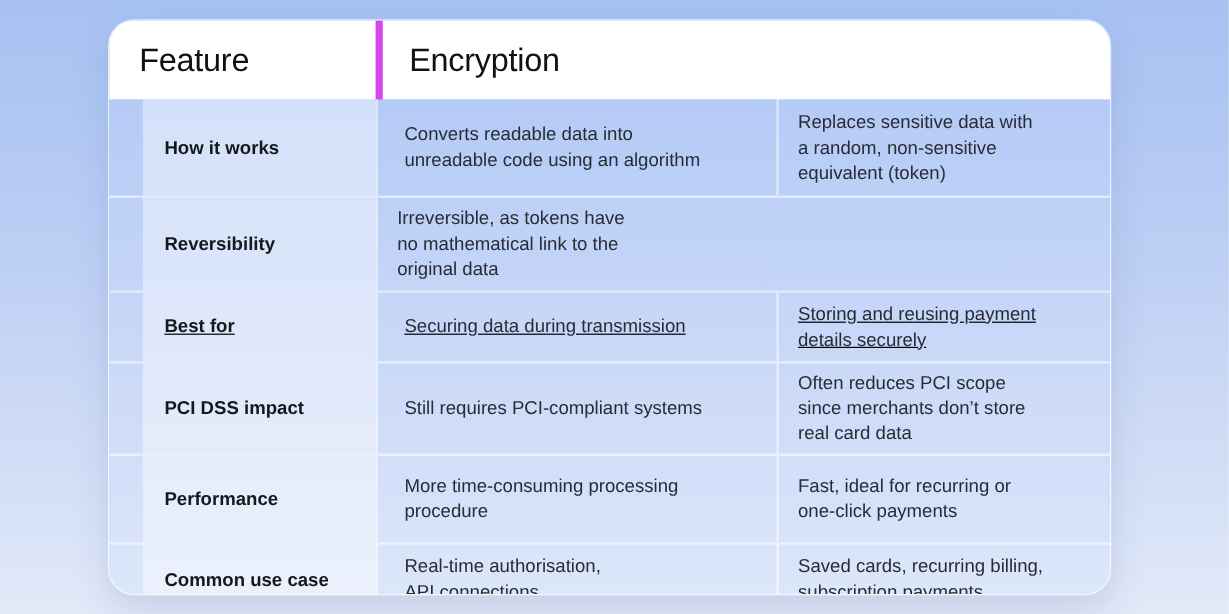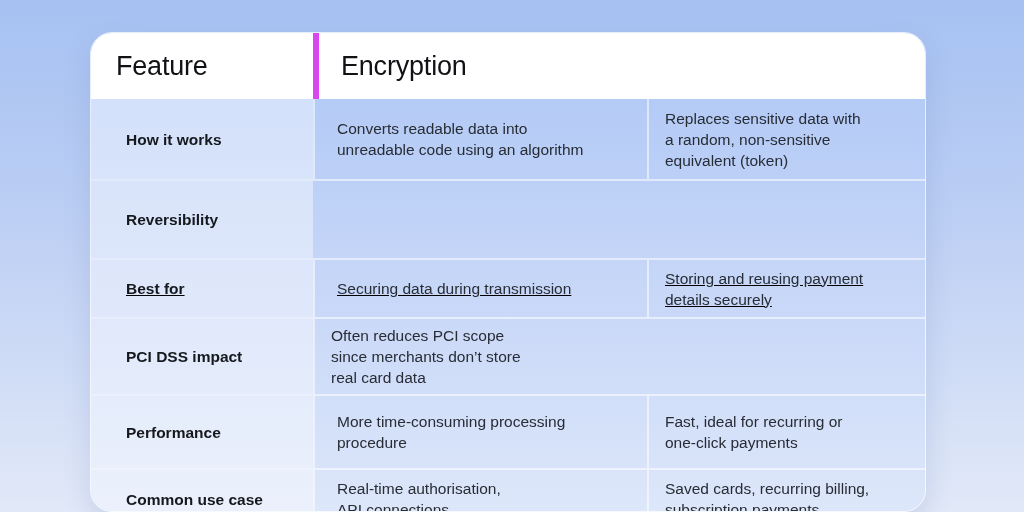--- a/index.html
+++ b/index.html
@@ -4,21 +4,21 @@
 <style>
   * { margin:0; padding:0; box-sizing:border-box; }
   html,body { width:1024px; height:512px; }
   body {
     position:relative;
     font-family:"Liberation Sans", sans-serif;
     background:linear-gradient(180deg,#a6c1f2 0%,#bed0f4 45%,#e2e9f8 100%);
     overflow:hidden;
   }
   .card {
-    position:absolute; left:90px; top:32px;
+    position:absolute; left:90px; top:16px;
     width:836px; height:480px;
     border-radius:22px; overflow:hidden;
     border:1px solid rgba(255,255,255,0.7);
     box-shadow:0 12px 28px rgba(90,115,175,0.20);
   }
   .grid-row { display:grid; grid-template-columns:222px 334px 279px; }
   .thead { height:66px; background:#ffffff; }
   .hcell {
     display:flex; align-items:center; height:100%;
     font-size:27px; font-weight:500; color:#101215; letter-spacing:-0.2px;
@@ -37,22 +37,22 @@
   .row:nth-child(4){ height:77px; }
   .row:nth-child(5){ height:74px; }
   .row:nth-child(6){ height:60px; }
   .cell {
     display:flex; align-items:center; height:100%;
     font-size:15.5px; line-height:21px; color:#272c35;
     white-space:pre-line;
   }
   .cell.c0 {
     background:rgba(255,255,255,0.42);
-    padding-left:35px; padding-right:10px;
-    font-weight:bold; color:#15181d;
+    padding-left:18px; padding-right:10px;
+    font-weight:bold; color:#15181d;margin-left:28px;
   }
   .cell.c1 { padding-left:22px; padding-right:8px; border-left:2px solid rgba(255,255,255,0.55); }
   .cell.c2 { padding-left:16px; padding-right:2px; border-left:2px solid rgba(255,255,255,0.55); }
 </style>
 </head>
 <body>
 
 <div class="card">
   <div class="thead grid-row">
     <div class="hcell c0">Feature</div>
@@ -62,29 +62,33 @@
       <div class="row grid-row">
         <div class="cell c0">How it works</div>
         <div class="cell c1">Converts readable data into
 unreadable code using an algorithm</div>
         <div class="cell c2">Replaces sensitive data with
 a random, non-sensitive
 equivalent (token)</div>
       </div>
       <div class="row grid-row">
         <div class="cell c0">Reversibility</div>
+        <div class="cell c2">Irreversible, as tokens have
+no mathematical link to the
+original data</div>
       </div>
       <div class="row grid-row">
         <div class="cell c0">Best for</div>
         <div class="cell c1">Securing data during transmission</div>
         <div class="cell c2">Storing and reusing payment
 details securely</div>
       </div>
       <div class="row grid-row">
         <div class="cell c0">PCI DSS impact</div>
+        <div class="cell c1">Still requires PCI-compliant systems</div>
         <div class="cell c2">Often reduces PCI scope
 since merchants don’t store
 real card data</div>
       </div>
       <div class="row grid-row">
         <div class="cell c0">Performance</div>
         <div class="cell c1">More time-consuming processing
 procedure</div>
         <div class="cell c2">Fast, ideal for recurring or
 one-click payments</div>

